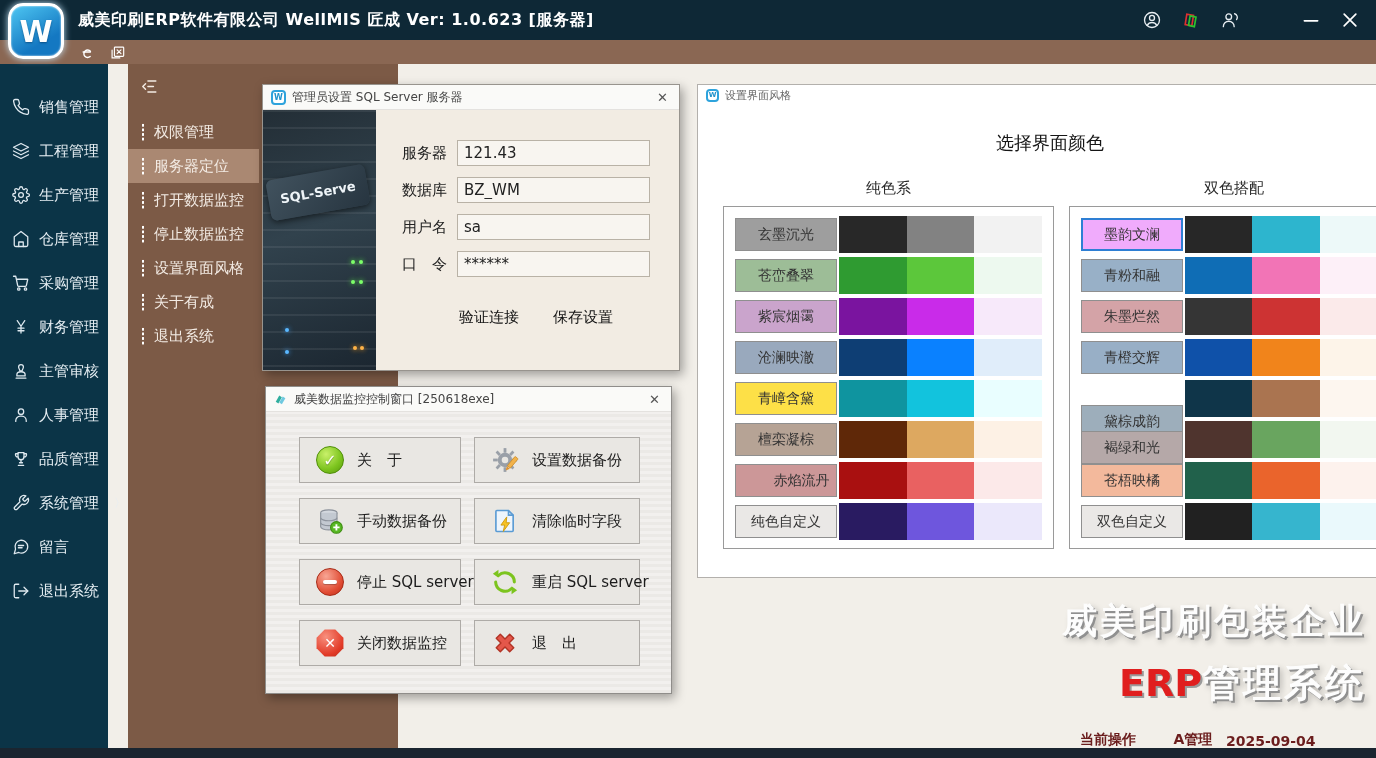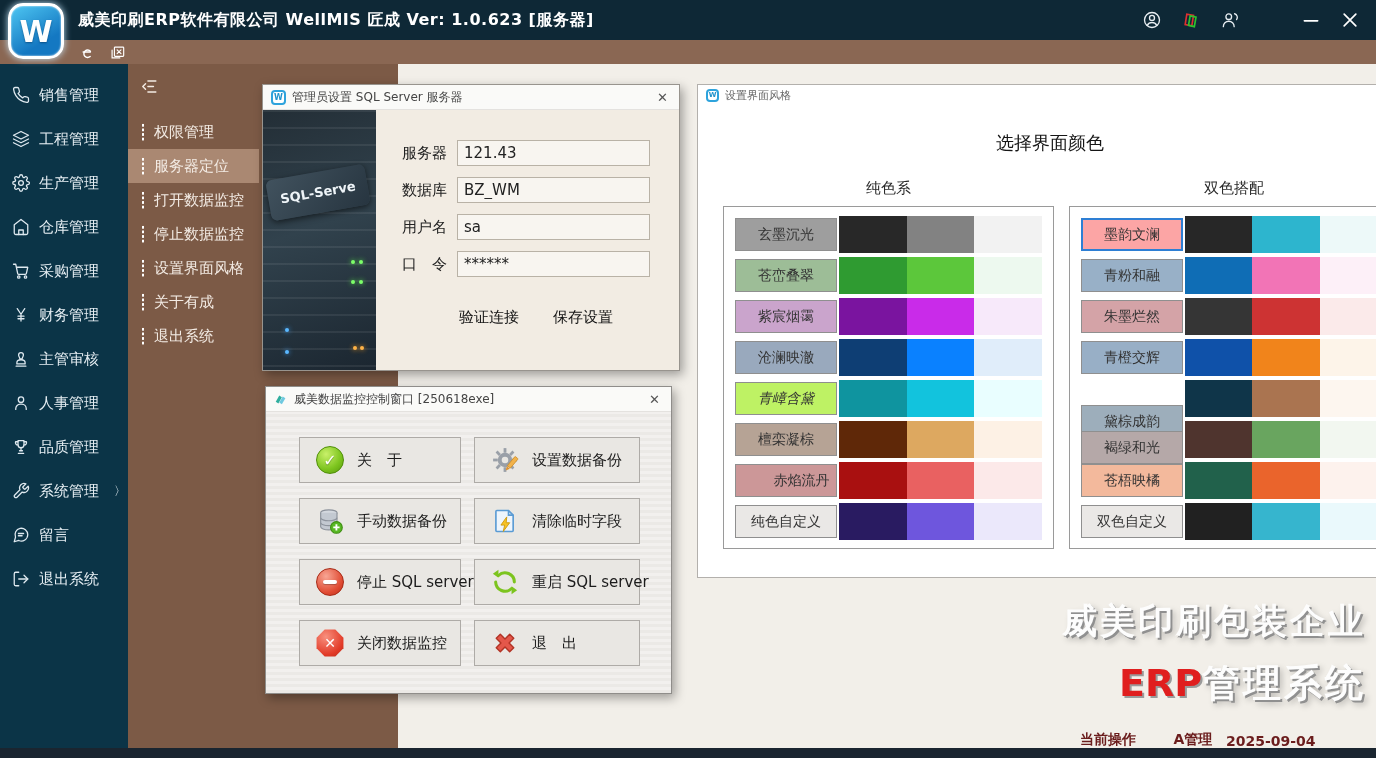--- a/index.html
+++ b/index.html
@@ -11,21 +11,21 @@
   .titlebar{position:absolute;left:0;top:0;width:100%;height:40px;background:#0e2836;display:flex;align-items:center;color:#fff;z-index:25}
   .app-title{margin-left:78px;font-size:16px;font-weight:bold;letter-spacing:.5px}
   .tb-right{position:absolute;right:16px;top:0;height:40px;display:flex;align-items:center;gap:19px}
   .tb-right svg{width:20px;height:20px;cursor:pointer}
   .win-min{margin-left:42px}
   .substrip{position:absolute;left:0;top:40px;width:100%;height:24px;background:#8a6753;display:flex;align-items:center;padding-left:78px;gap:14px;z-index:24}
   .substrip svg{width:17px;height:17px;cursor:pointer}
   .logo{position:absolute;left:8px;top:3px;width:56px;height:56px;border-radius:15px;background:linear-gradient(150deg,#4ec6f2,#1478c2 70%);border:3px solid #fff;box-shadow:0 0 7px rgba(200,235,255,.95),0 0 2px #fff inset;z-index:30;display:flex;align-items:center;justify-content:center;color:#fff;font-size:30px;font-weight:bold;text-shadow:0 1px 2px rgba(0,40,80,.5)}
 
   
-  .sidebar{position:absolute;left:0;top:64px;width:128px;height:684px;background:#0b3447;color:#e6eef3;display:flex;flex-direction:column;padding-top:9px;z-index:10}
+  .sidebar{position:absolute;left:0;top:64px;width:108px;height:684px;background:#0b3447;color:#e6eef3;display:flex;flex-direction:column;padding-top:21px;z-index:10}
   .side-item{height:44px;display:flex;align-items:center;padding-left:12px;gap:9px;font-size:15px;cursor:pointer;white-space:nowrap}
   .side-item svg{width:18px;height:18px;flex:0 0 18px;stroke:#dfe9f0;fill:none;stroke-width:1.7;stroke-linecap:round;stroke-linejoin:round}
   .side-arrow{margin-left:6px;font-size:12px}
 
   
   .submenu{position:absolute;left:128px;top:64px;width:270px;height:684px;background:#7c5a46;color:#f3ebe4;z-index:10}
   .collapse-btn{position:absolute;left:12px;top:13px;cursor:pointer}
   .collapse-btn svg{width:19px;height:19px;stroke:#f3ebe4;fill:none;stroke-width:1.8;stroke-linecap:round;stroke-linejoin:round}
   .submenu-list{position:absolute;left:0;top:51px;width:131px}
   .sub-item{height:34px;display:flex;align-items:center;padding-left:13px;gap:9px;font-size:15px;cursor:pointer;white-space:nowrap}
@@ -305,21 +305,21 @@
         </div>
       <div class="crow">
           <button class="row-label" style="background-color: rgb(153, 169, 189);">沧澜映澈</button>
           <div class="sw-strip">
             <div class="sw" style="background-color: rgb(14, 62, 116);"></div>
             <div class="sw" style="background-color: rgb(10, 129, 255);"></div>
             <div class="sw" style="background-color: rgb(224, 237, 250);"></div>
           </div>
         </div>
       <div class="crow">
-          <button class="row-label" style="background-color: #bef264; font-style: italic;">青嶂含黛</button>
+          <button class="row-label" style="background-color: #fde047;">青嶂含黛</button>
           <div class="sw-strip">
             <div class="sw" style="background-color: rgb(15, 148, 159);"></div>
             <div class="sw" style="background-color: rgb(18, 195, 221);"></div>
             <div class="sw" style="background-color: rgb(233, 254, 255);"></div>
           </div>
         </div>
       <div class="crow">
           <button class="row-label" style="background-color: rgb(182, 163, 149);">檀栾凝棕</button>
           <div class="sw-strip">
             <div class="sw" style="background-color: rgb(95, 40, 8);"></div>
@@ -340,21 +340,21 @@
           <div class="sw-strip">
             <div class="sw" style="background-color: rgb(41, 27, 97);"></div>
             <div class="sw" style="background-color: rgb(110, 86, 221);"></div>
             <div class="sw" style="background-color: rgb(235, 232, 251);"></div>
           </div>
         </div>
     </div>
 
     <div class="group duo">
       <div class="crow">
-          <button class="row-label selected" style="background-color: #fca5a5;">墨韵文澜</button>
+          <button class="row-label selected" style="background-color: #f0abfc;">墨韵文澜</button>
           <div class="sw-strip">
             <div class="sw" style="background-color: rgb(39, 39, 39);"></div>
             <div class="sw" style="background-color: rgb(45, 181, 206);"></div>
             <div class="sw" style="background-color: rgb(237, 249, 249);"></div>
           </div>
         </div>
       <div class="crow">
           <button class="row-label" style="background-color: rgb(152, 176, 199);">青粉和融</button>
           <div class="sw-strip">
             <div class="sw" style="background-color: rgb(15, 109, 181);"></div>

